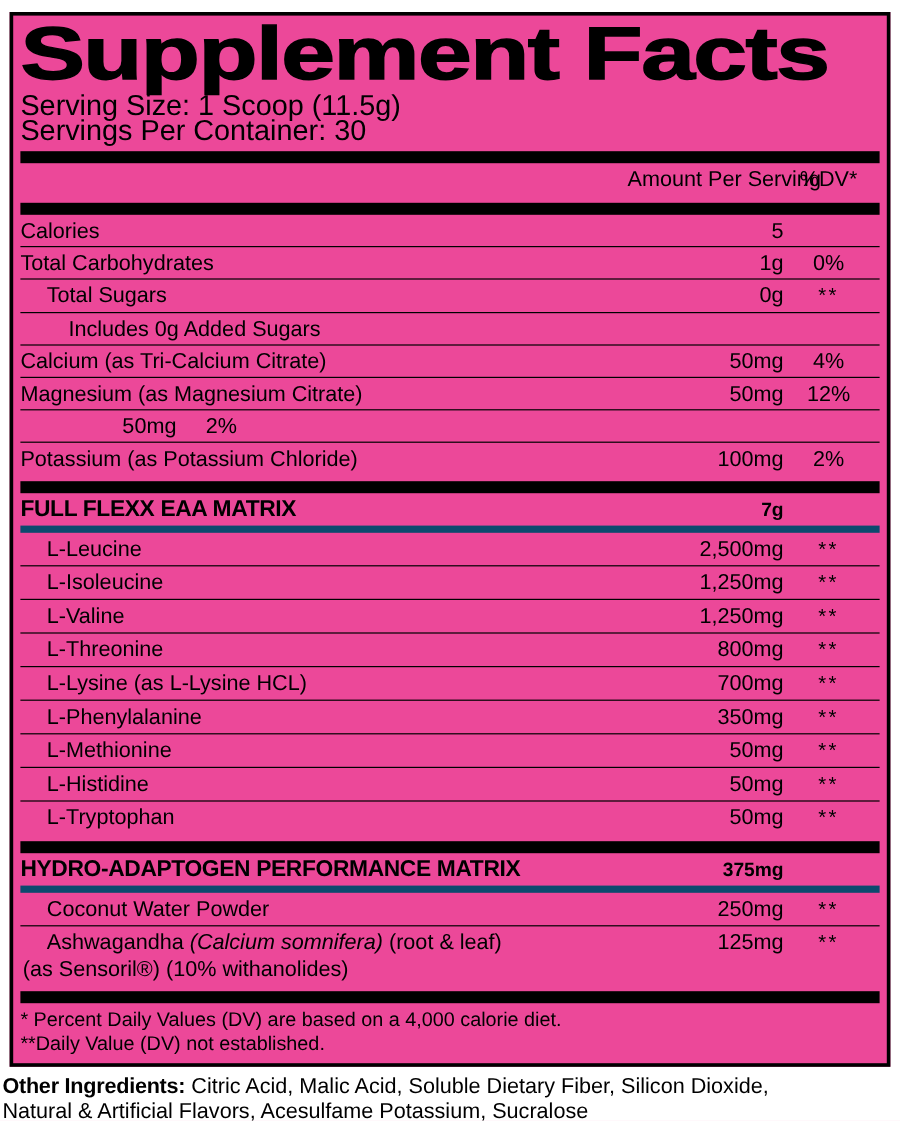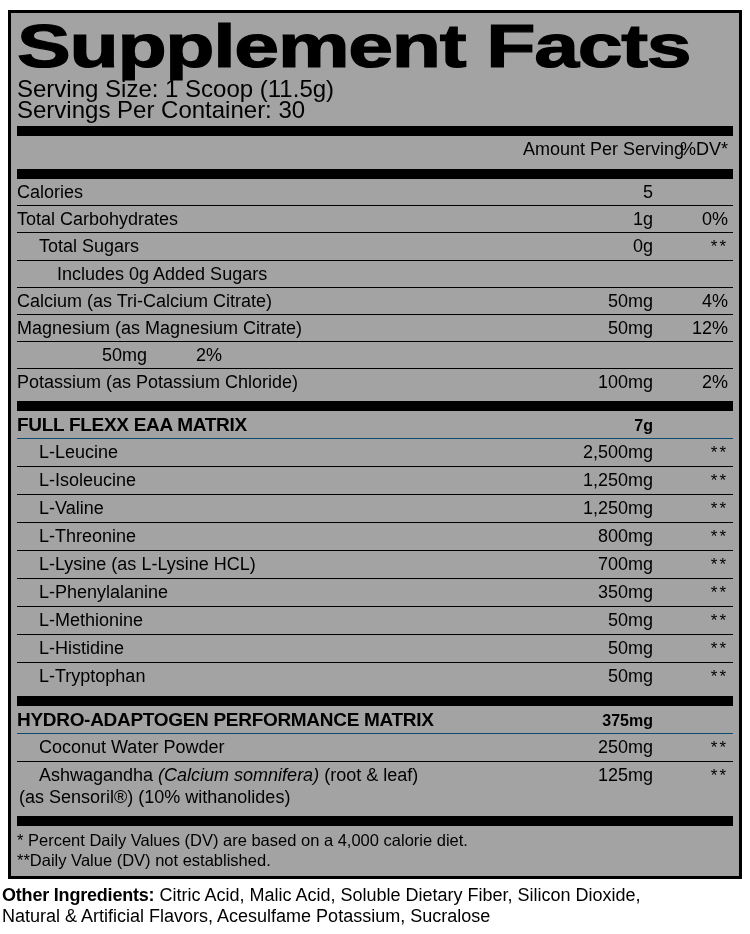--- a/index.html
+++ b/index.html
@@ -1,31 +1,31 @@
 <!DOCTYPE html>
 <html><head>
 <meta charset="utf-8">
 <style>
   html,body{margin:0;padding:0;width:750px;height:934px;background:#ffffff;overflow:hidden;}
   body{font-family:"Liberation Sans",sans-serif;color:#000;-webkit-font-smoothing:antialiased;}
-  .box{margin:10px 8px 0 8px;border:3px solid #000;padding:4px 6px 6px 6px;background:#a3a3a3;}
+  .box{margin:10px 8px 0 8px;border:3px solid #000;padding:4px 6px 6px 6px;background:#ec4899;}
   .title{display:inline-block;margin:2px 0 0 0;font-size:62px;line-height:54px;font-weight:bold;
          letter-spacing:-1px;white-space:nowrap;transform:scaleX(1.30);transform-origin:0 50%;
          -webkit-text-stroke:1.2px #000;}
   .serv{font-size:24px;line-height:21px;margin-top:5px;}
   .bar{height:10px;background:#000;margin-top:6px;}
   .hdr-row{display:flex;align-items:baseline;font-size:18px;padding:3px 0 3px 0;}
   .hdr-row .name{flex:1;}
   .amt{width:130px;text-align:right;flex:none;white-space:nowrap;}
-  .dv{width:80px;text-align:right;flex:none;padding-right:5px;box-sizing:border-box;white-space:nowrap;}
+  .dv{width:80px;text-align:center;flex:none;padding-right:5px;box-sizing:border-box;white-space:nowrap;}
   .stars{letter-spacing:2px;font-size:17px;}
   .row{display:flex;align-items:baseline;font-size:18px;line-height:22px;padding:2px 0 2px 0;}
   .row .name{flex:1;}
   .rows .row + .row{border-top:1px solid #000;}
-  .sec{display:flex;align-items:baseline;padding:3px 0 2px 0;border-bottom:1px solid #0c4a6e;}
+  .sec{display:flex;align-items:baseline;padding:3px 0 2px 0;border-bottom:6px solid #0c4a6e;}
   .sec .name{flex:1;font-weight:bold;font-size:19px;letter-spacing:-0.3px;}
   .sec .amt{font-weight:bold;}
   .ind1{padding-left:22px;}
   .ind2{padding-left:40px;}
   .two-line .l2{padding-left:2px;}
   .foot{font-size:16.5px;line-height:20px;margin-top:4px;}
   .outside{margin:6px 0 0 2px;font-size:18px;line-height:21px;}
   .outside b{letter-spacing:-0.2px;}
   .allergen{margin-top:4px;}
   i{font-style:italic;}

